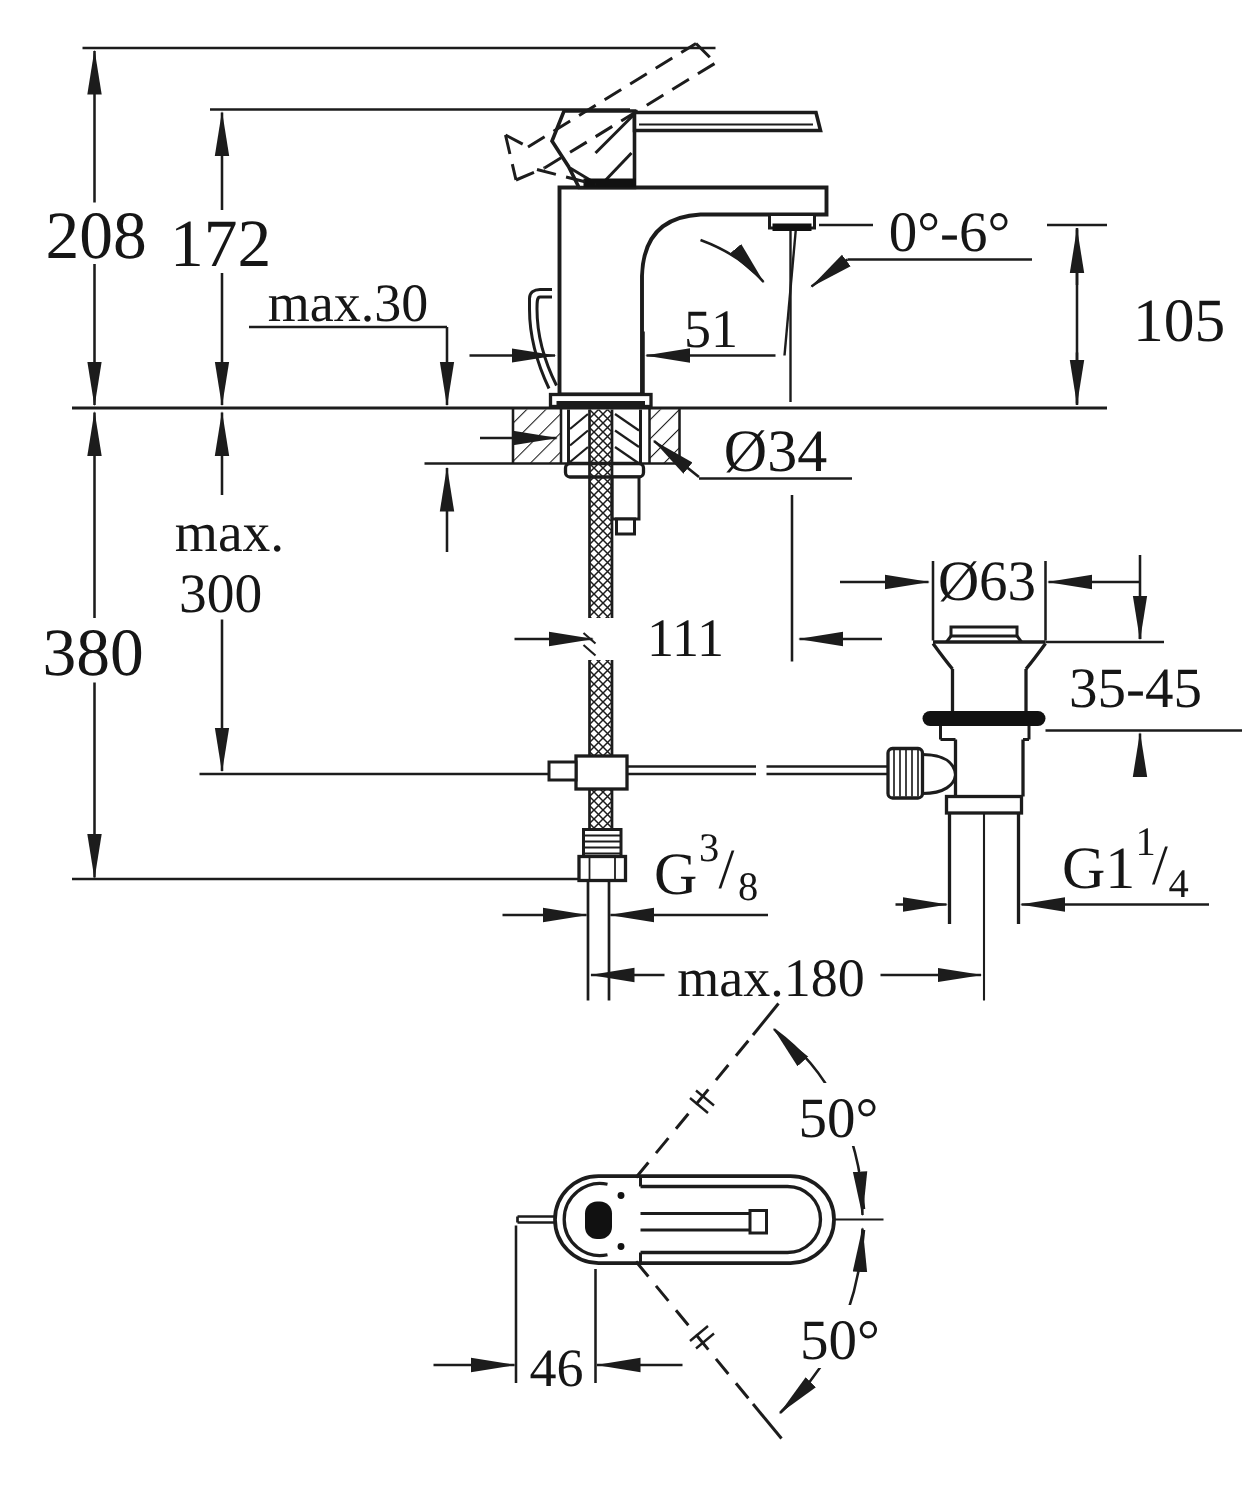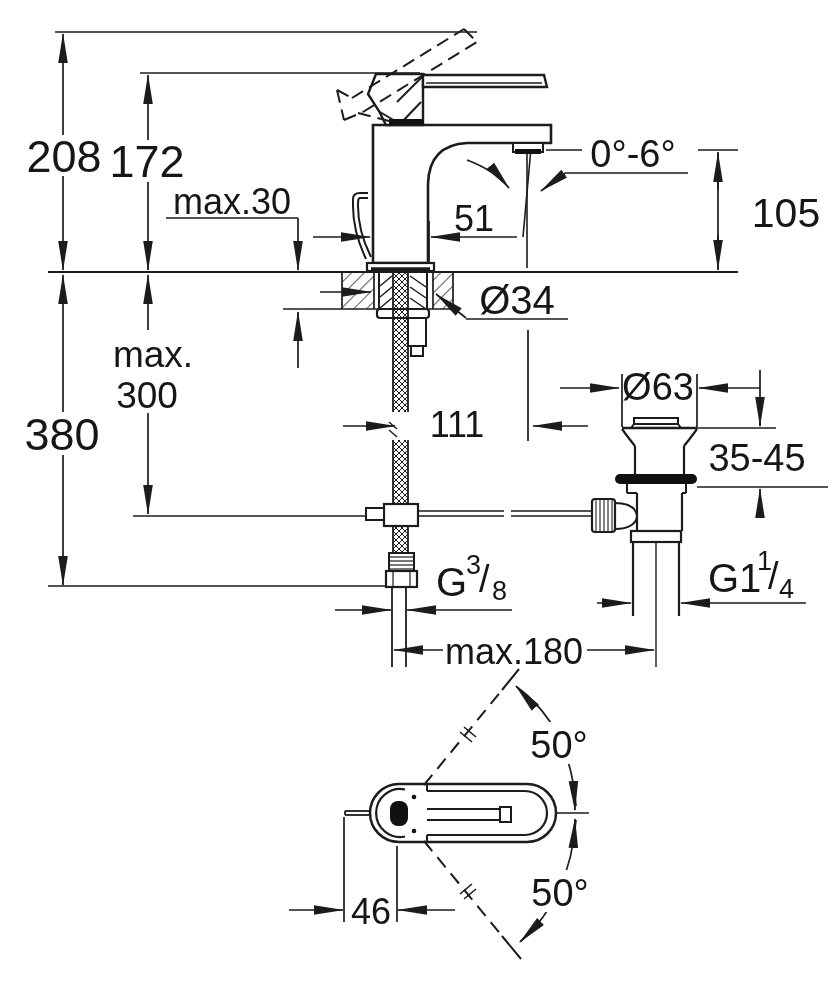--- a/index.html
+++ b/index.html
@@ -1,17 +1,17 @@
 <!DOCTYPE html>
 <html><head>
 <meta charset="utf-8">
 <style>
   html,body{margin:0;padding:0;background:#fff;}
   .stage{position:relative;width:834px;height:1000px;background:#fff;overflow:hidden;
-         font-family:Liberation Sans, sans-serif;}
+         font-family:Liberation Serif, serif;}
   svg{position:absolute;left:0;top:0;}
   text{fill:#161616;}
 </style>
 </head>
 <body>
 
 <div class="stage">
 <svg width="834" height="1000" viewBox="0 0 834 1000">
   <defs>
     <marker id="ah" markerUnits="userSpaceOnUse" markerWidth="30" markerHeight="14" refX="29" refY="7" orient="auto" viewBox="0 0 30 14">

